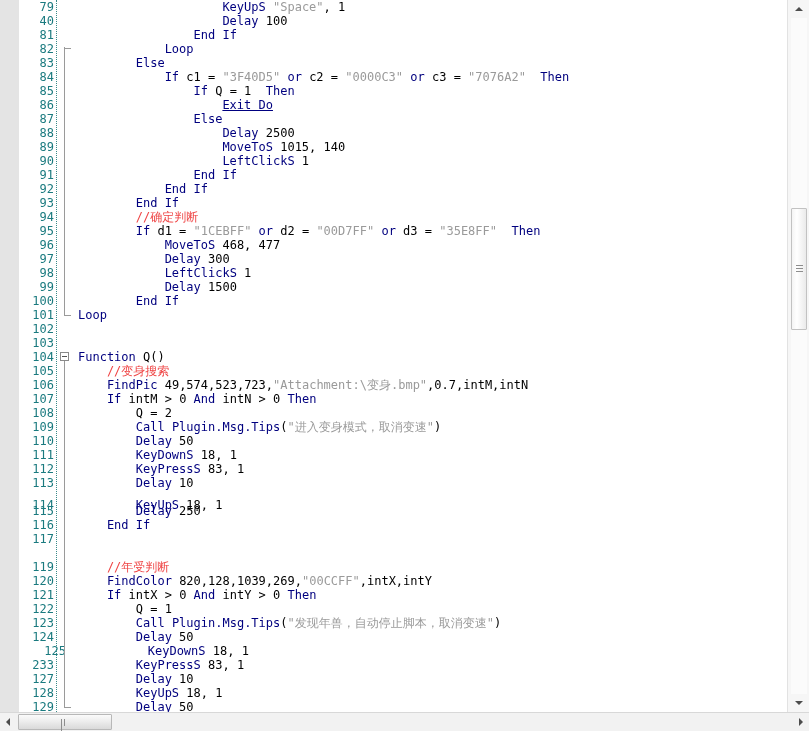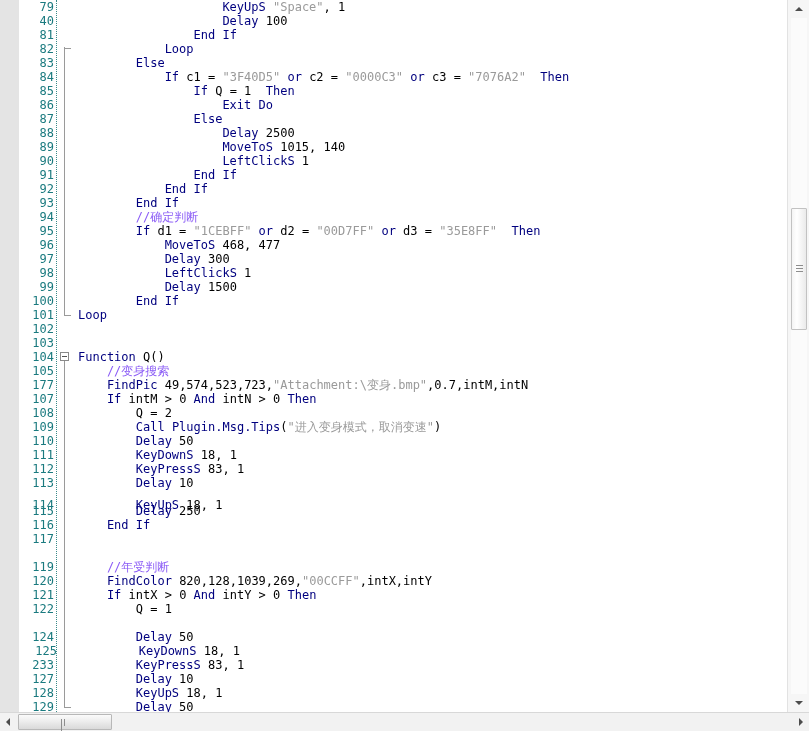--- a/index.html
+++ b/index.html
@@ -108,21 +108,21 @@
     font-size: 12px;
     line-height: 14px;
     font-family: "DejaVu Sans Mono", monospace;
     white-space: pre;
   }
 
   
   .t-kw   { color: #00007f; }
   .t-id   { color: #00007f; }
   .t-str  { color: #9a9a9a; }
-  .t-cmt  { color: #8b5cf6; }
+  .t-cmt  { color: #ef4444; }
   .t-pln  { color: #000000; }
 
   
   .guide {
     position: absolute;
     width: 1px;
     background: #9a9a9a;
     left: 64px;
   }
   .guide-tick {
@@ -287,58 +287,59 @@
     <div class="fold-col"></div>
 
     <div class="code-rows" id="rows">
         <div class="row" style="top: 0px; position: absolute; left: 0px; width: 787px;"><div class="ln">79</div><div class="code" style="left: 222.4px;"><span class="t-id">KeyUpS</span><span class="t-pln"> </span><span class="t-str">"Space"</span><span class="t-pln">, 1</span></div></div>
         <div class="row" style="top: 14px; position: absolute; left: 0px; width: 787px;"><div class="ln">40</div><div class="code" style="left: 222.4px;"><span class="t-id">Delay</span><span class="t-pln"> 100</span></div></div>
         <div class="row" style="top: 28px; position: absolute; left: 0px; width: 787px;"><div class="ln">81</div><div class="code" style="left: 193.52px;"><span class="t-kw">End If</span></div></div>
         <div class="row" style="top: 42px; position: absolute; left: 0px; width: 787px;"><div class="ln">82</div><div class="code" style="left: 164.64px;"><span class="t-kw">Loop</span></div></div>
         <div class="row" style="top: 56px; position: absolute; left: 0px; width: 787px;"><div class="ln">83</div><div class="code" style="left: 135.76px;"><span class="t-kw">Else</span></div></div>
         <div class="row" style="top: 70px; position: absolute; left: 0px; width: 787px;"><div class="ln">84</div><div class="code" style="left: 164.64px;"><span class="t-kw">If</span><span class="t-pln"> c1 = </span><span class="t-str">"3F40D5"</span><span class="t-kw"> or </span><span class="t-pln">c2 = </span><span class="t-str">"0000C3"</span><span class="t-kw"> or </span><span class="t-pln">c3 = </span><span class="t-str">"7076A2"</span><span class="t-kw">  Then</span></div></div>
         <div class="row" style="top: 84px; position: absolute; left: 0px; width: 787px;"><div class="ln">85</div><div class="code" style="left: 193.52px;"><span class="t-kw">If</span><span class="t-pln"> Q = 1  </span><span class="t-kw">Then</span></div></div>
-        <div class="row" style="top: 98px; position: absolute; left: 0px; width: 787px;"><div class="ln">86</div><div class="code" style="left: 222.4px;"><span class="t-kw">Exit Do</span></div></div>
+        <div class="row" style="top: 98px; position: absolute; left: 0px; width: 787px;"><div class="ln">86</div><div class="code" style="left: 222.4px; text-decoration: underline;"><span class="t-kw">Exit Do</span></div></div>
         <div class="row" style="top: 112px; position: absolute; left: 0px; width: 787px;"><div class="ln">87</div><div class="code" style="left: 193.52px;"><span class="t-kw">Else</span></div></div>
         <div class="row" style="top: 126px; position: absolute; left: 0px; width: 787px;"><div class="ln">88</div><div class="code" style="left: 222.4px;"><span class="t-id">Delay</span><span class="t-pln"> 2500</span></div></div>
         <div class="row" style="top: 140px; position: absolute; left: 0px; width: 787px;"><div class="ln">89</div><div class="code" style="left: 222.4px;"><span class="t-id">MoveToS</span><span class="t-pln"> 1015, 140</span></div></div>
         <div class="row" style="top: 154px; position: absolute; left: 0px; width: 787px;"><div class="ln">90</div><div class="code" style="left: 222.4px;"><span class="t-id">LeftClickS</span><span class="t-pln"> 1</span></div></div>
         <div class="row" style="top: 168px; position: absolute; left: 0px; width: 787px;"><div class="ln">91</div><div class="code" style="left: 193.52px;"><span class="t-kw">End If</span></div></div>
         <div class="row" style="top: 182px; position: absolute; left: 0px; width: 787px;"><div class="ln">92</div><div class="code" style="left: 164.64px;"><span class="t-kw">End If</span></div></div>
         <div class="row" style="top: 196px; position: absolute; left: 0px; width: 787px;"><div class="ln">93</div><div class="code" style="left: 135.76px;"><span class="t-kw">End If</span></div></div>
         <div class="row" style="top: 210px; position: absolute; left: 0px; width: 787px;"><div class="ln">94</div><div class="code" style="left: 135.76px;"><span class="t-cmt">//确定判断</span></div></div>
         <div class="row" style="top: 224px; position: absolute; left: 0px; width: 787px;"><div class="ln">95</div><div class="code" style="left: 135.76px;"><span class="t-kw">If</span><span class="t-pln"> d1 = </span><span class="t-str">"1CEBFF"</span><span class="t-kw"> or </span><span class="t-pln">d2 = </span><span class="t-str">"00D7FF"</span><span class="t-kw"> or </span><span class="t-pln">d3 = </span><span class="t-str">"35E8FF"</span><span class="t-kw">  Then</span></div></div>
         <div class="row" style="top: 238px; position: absolute; left: 0px; width: 787px;"><div class="ln">96</div><div class="code" style="left: 164.64px;"><span class="t-id">MoveToS</span><span class="t-pln"> 468, 477</span></div></div>
         <div class="row" style="top: 252px; position: absolute; left: 0px; width: 787px;"><div class="ln">97</div><div class="code" style="left: 164.64px;"><span class="t-id">Delay</span><span class="t-pln"> 300</span></div></div>
         <div class="row" style="top: 266px; position: absolute; left: 0px; width: 787px;"><div class="ln">98</div><div class="code" style="left: 164.64px;"><span class="t-id">LeftClickS</span><span class="t-pln"> 1</span></div></div>
         <div class="row" style="top: 280px; position: absolute; left: 0px; width: 787px;"><div class="ln">99</div><div class="code" style="left: 164.64px;"><span class="t-id">Delay</span><span class="t-pln"> 1500</span></div></div>
         <div class="row" style="top: 294px; position: absolute; left: 0px; width: 787px;"><div class="ln">100</div><div class="code" style="left: 135.76px;"><span class="t-kw">End If</span></div></div>
         <div class="row" style="top: 308px; position: absolute; left: 0px; width: 787px;"><div class="ln">101</div><div class="code" style="left: 78px;"><span class="t-kw">Loop</span></div></div>
         <div class="row" style="top: 322px; position: absolute; left: 0px; width: 787px;"><div class="ln">102</div><div class="code" style="left: 78px;"></div></div>
         <div class="row" style="top: 336px; position: absolute; left: 0px; width: 787px;"><div class="ln">103</div><div class="code" style="left: 78px;"></div></div>
         <div class="row" style="top: 350px; position: absolute; left: 0px; width: 787px;"><div class="ln">104</div><div class="code" style="left: 78px;"><span class="t-kw">Function</span><span class="t-pln"> Q()</span></div></div>
         <div class="row" style="top: 364px; position: absolute; left: 0px; width: 787px;"><div class="ln">105</div><div class="code" style="left: 106.88px;"><span class="t-cmt">//变身搜索</span></div></div>
-        <div class="row" style="top: 378px; position: absolute; left: 0px; width: 787px;"><div class="ln">177</div><div class="code" style="left: 106.88px;"><span class="t-id">FindPic</span><span class="t-pln"> 49,574,523,723,</span><span class="t-str">"Attachment:\变身.bmp"</span><span class="t-pln">,0.7,intM,intN</span></div></div>
+        <div class="row" style="top: 378px; position: absolute; left: 0px; width: 787px;"><div class="ln">106</div><div class="code" style="left: 106.88px;"><span class="t-id">FindPic</span><span class="t-pln"> 49,574,523,723,</span><span class="t-str">"Attachment:\变身.bmp"</span><span class="t-pln">,0.7,intM,intN</span></div></div>
         <div class="row" style="top: 392px; position: absolute; left: 0px; width: 787px;"><div class="ln">107</div><div class="code" style="left: 106.88px;"><span class="t-kw">If</span><span class="t-pln"> intM &gt; 0 </span><span class="t-kw">And</span><span class="t-pln"> intN &gt; 0 </span><span class="t-kw">Then</span></div></div>
         <div class="row" style="top: 406px; position: absolute; left: 0px; width: 787px;"><div class="ln">108</div><div class="code" style="left: 135.76px;"><span class="t-pln">Q = 2</span></div></div>
         <div class="row" style="top: 420px; position: absolute; left: 0px; width: 787px;"><div class="ln">109</div><div class="code" style="left: 135.76px;"><span class="t-kw">Call</span><span class="t-id"> Plugin.Msg.Tips</span><span class="t-pln">(</span><span class="t-str">"进入变身模式，取消变速"</span><span class="t-pln">)</span></div></div>
         <div class="row" style="top: 434px; position: absolute; left: 0px; width: 787px;"><div class="ln">110</div><div class="code" style="left: 135.76px;"><span class="t-id">Delay</span><span class="t-pln"> 50</span></div></div>
         <div class="row" style="top: 448px; position: absolute; left: 0px; width: 787px;"><div class="ln">111</div><div class="code" style="left: 135.76px;"><span class="t-id">KeyDownS</span><span class="t-pln"> 18, 1</span></div></div>
         <div class="row" style="top: 462px; position: absolute; left: 0px; width: 787px;"><div class="ln">112</div><div class="code" style="left: 135.76px;"><span class="t-id">KeyPressS</span><span class="t-pln"> 83, 1</span></div></div>
         <div class="row" style="top: 476px; position: absolute; left: 0px; width: 787px;"><div class="ln">113</div><div class="code" style="left: 135.76px;"><span class="t-id">Delay</span><span class="t-pln"> 10</span></div></div>
         <div class="row" style="top: 498px; position: absolute; left: 0px; width: 787px;"><div class="ln">114</div><div class="code" style="left: 135.76px;"><span class="t-id">KeyUpS</span><span class="t-pln"> 18, 1</span></div></div>
         <div class="row" style="top: 504px; position: absolute; left: 0px; width: 787px;"><div class="ln">115</div><div class="code" style="left: 135.76px;"><span class="t-id">Delay</span><span class="t-pln"> 250</span></div></div>
         <div class="row" style="top: 518px; position: absolute; left: 0px; width: 787px;"><div class="ln">116</div><div class="code" style="left: 106.88px;"><span class="t-kw">End If</span></div></div>
         <div class="row" style="top: 532px; position: absolute; left: 0px; width: 787px;"><div class="ln">117</div><div class="code" style="left: 78px;"></div></div>
         <div class="row" style="top: 560px; position: absolute; left: 0px; width: 787px;"><div class="ln">119</div><div class="code" style="left: 106.88px;"><span class="t-cmt">//年受判断</span></div></div>
         <div class="row" style="top: 574px; position: absolute; left: 0px; width: 787px;"><div class="ln">120</div><div class="code" style="left: 106.88px;"><span class="t-id">FindColor</span><span class="t-pln"> 820,128,1039,269,</span><span class="t-str">"00CCFF"</span><span class="t-pln">,intX,intY</span></div></div>
         <div class="row" style="top: 588px; position: absolute; left: 0px; width: 787px;"><div class="ln">121</div><div class="code" style="left: 106.88px;"><span class="t-kw">If</span><span class="t-pln"> intX &gt; 0 </span><span class="t-kw">And</span><span class="t-pln"> intY &gt; 0 </span><span class="t-kw">Then</span></div></div>
         <div class="row" style="top: 602px; position: absolute; left: 0px; width: 787px;"><div class="ln">122</div><div class="code" style="left: 135.76px;"><span class="t-pln">Q = 1</span></div></div>
+        <div class="row" style="top: 616px; position: absolute; left: 0px; width: 787px;"><div class="ln">123</div><div class="code" style="left: 135.76px;"><span class="t-kw">Call</span><span class="t-id"> Plugin.Msg.Tips</span><span class="t-pln">(</span><span class="t-str">"发现年兽，自动停止脚本，取消变速"</span><span class="t-pln">)</span></div></div>
         <div class="row" style="top: 630px; position: absolute; left: 0px; width: 787px;"><div class="ln">124</div><div class="code" style="left: 135.76px;"><span class="t-id">Delay</span><span class="t-pln"> 50</span></div></div>
-        <div class="row" style="top: 644px; position: absolute; left: 3px; width: 787px;"><div class="ln">125</div><div class="code" style="left: 135.76px;"><span class="t-id">KeyDownS</span><span class="t-pln"> 18, 1</span></div></div>
+        <div class="row" style="top: 644px; position: absolute; left: 12px; width: 787px;"><div class="ln">125</div><div class="code" style="left: 135.76px;"><span class="t-id">KeyDownS</span><span class="t-pln"> 18, 1</span></div></div>
         <div class="row" style="top: 658px; position: absolute; left: 0px; width: 787px;"><div class="ln">233</div><div class="code" style="left: 135.76px;"><span class="t-id">KeyPressS</span><span class="t-pln"> 83, 1</span></div></div>
         <div class="row" style="top: 672px; position: absolute; left: 0px; width: 787px;"><div class="ln">127</div><div class="code" style="left: 135.76px;"><span class="t-id">Delay</span><span class="t-pln"> 10</span></div></div>
         <div class="row" style="top: 686px; position: absolute; left: 0px; width: 787px;"><div class="ln">128</div><div class="code" style="left: 135.76px;"><span class="t-id">KeyUpS</span><span class="t-pln"> 18, 1</span></div></div>
         <div class="row" style="top: 700px; position: absolute; left: 0px; width: 787px;"><div class="ln">129</div><div class="code" style="left: 135.76px;"><span class="t-id">Delay</span><span class="t-pln"> 50</span></div></div>
       </div>
 
     <div id="fold-layer">
         <div class="guide" style="top: 47px; height: 268px;"></div>
         <div class="guide-tick" style="top: 315px;"></div>
         <div class="guide-tick" style="top: 48px;"></div>

